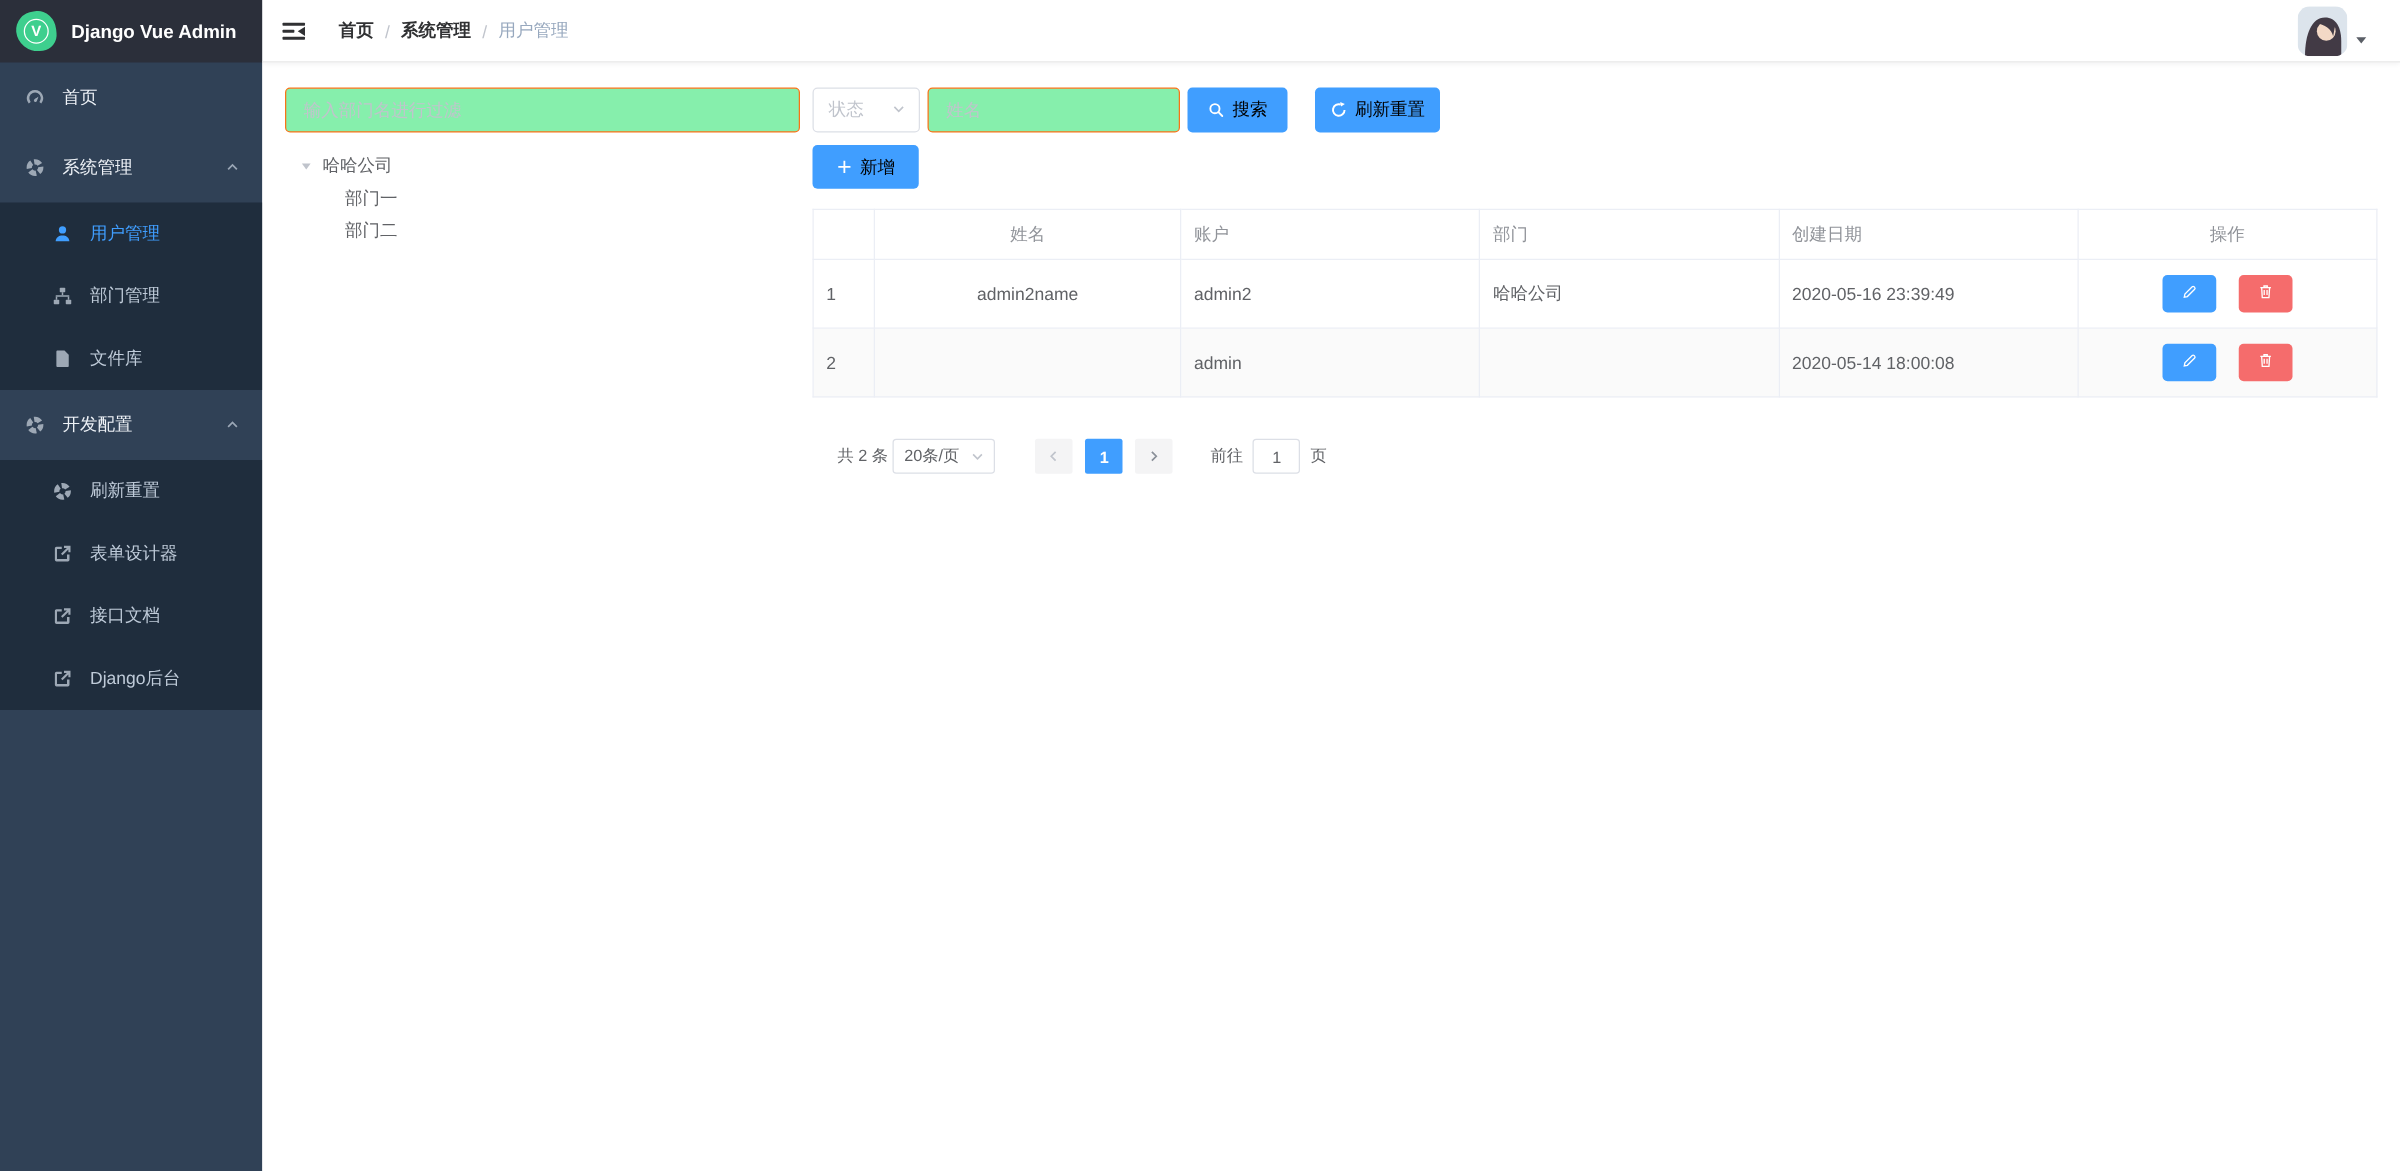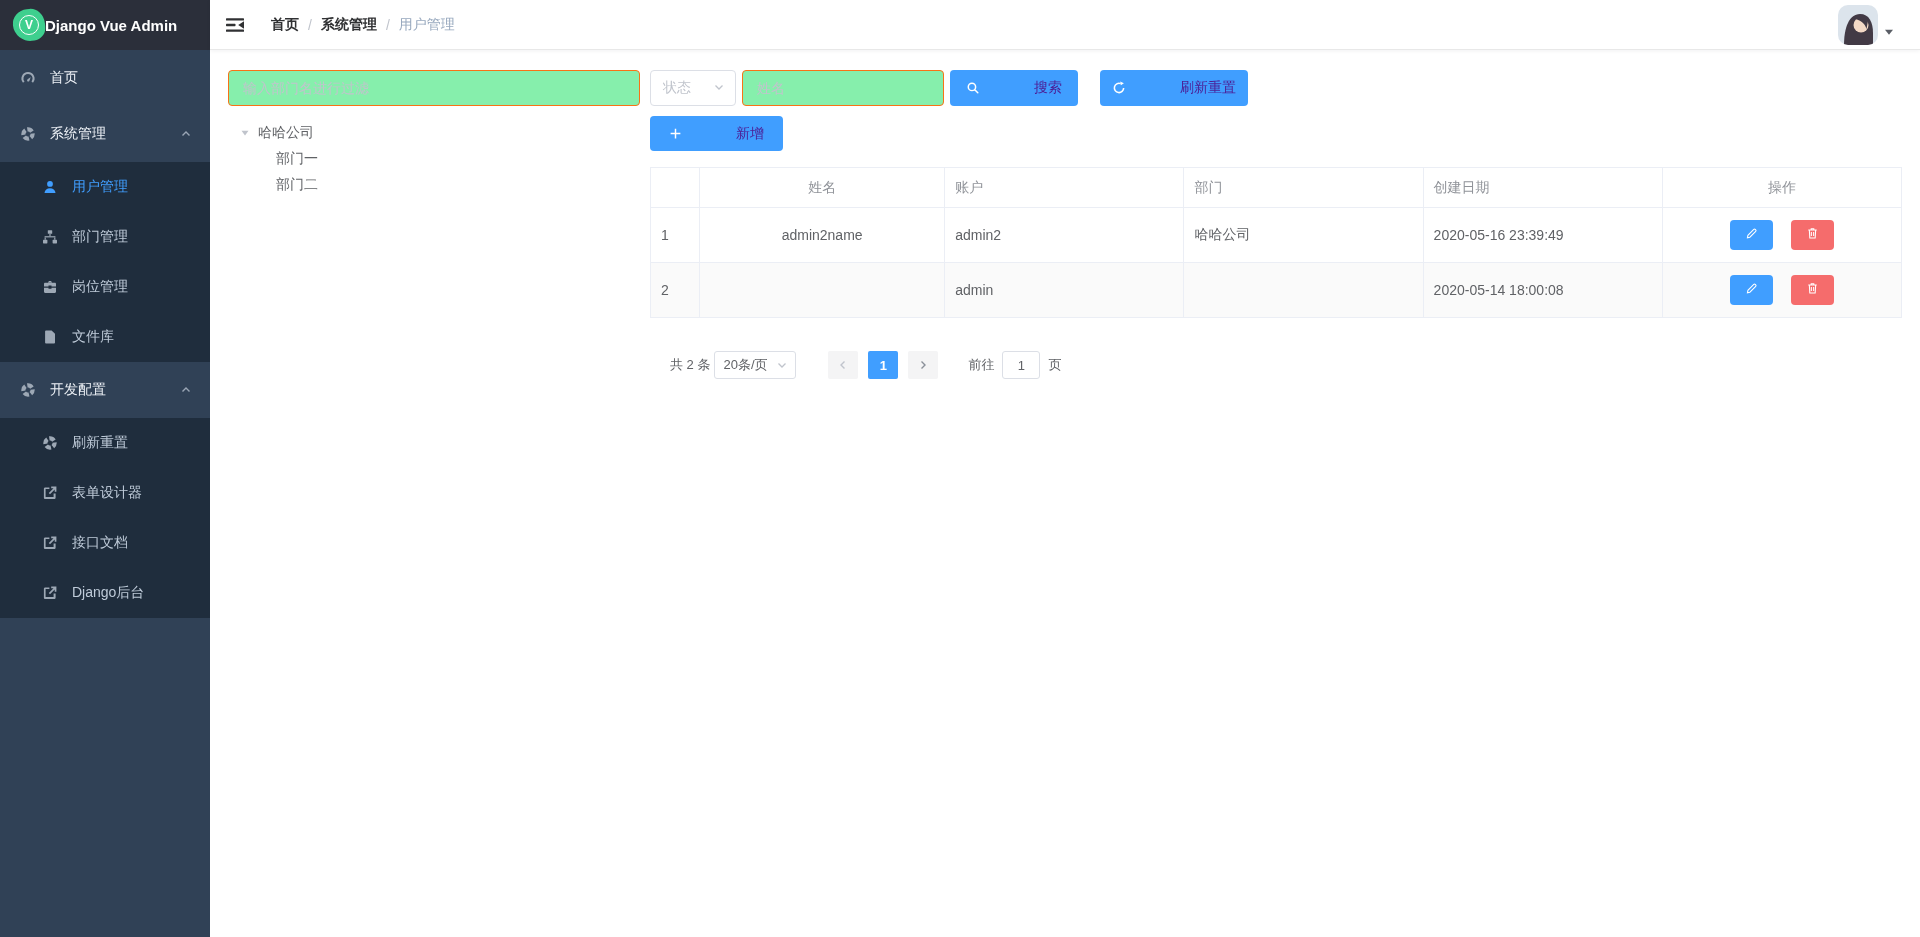--- a/index.html
+++ b/index.html
@@ -20,21 +20,21 @@
     border-radius: 50% 46% 40% 56% / 48% 52% 42% 56%;
     transform: rotate(-6deg);
     display: flex; align-items: center; justify-content: center;
     flex-shrink: 0;
   }
   .logo-mark .ring {
     width: 20px; height: 20px; border: 1.6px solid #fff; border-radius: 50%;
     display: flex; align-items: center; justify-content: center;
     color: #fff; font-weight: bold; font-size: 12px; transform: rotate(6deg);
   }
-  .logo-title { color: #fff; font-weight: bold; font-size: 15px; margin-left: 0; white-space: nowrap; }
+  .logo-title { color: #fff; font-weight: bold; font-size: 15px; margin-left: 12px; white-space: nowrap; }
 
   .menu { flex: 1; }
   .menu-item { display: flex; align-items: center; position: relative; cursor: pointer; }
   .menu-item.top { height: 56px; padding-left: 20px; }
   .menu-item.sub { height: 50px; padding-left: 42px; }
   .submenu-block { background: #1f2d3d; }
   .mi-icon { width: 16px; height: 16px; color: #9da8b5; margin-right: 14px; flex-shrink: 0; display: inline-flex; }
   .mi-icon svg { width: 16px; height: 16px; }
   .menu-item.top .mi-label { color: #eef2f7; }
   .menu-item.sub .mi-label { color: #bfcbd9; }
@@ -72,21 +72,21 @@
   .tree-node.child { padding-left: 48px; }
 
   .form-row { display: flex; }
   .select-box {
     height: 36px; border: 1px solid #dcdfe6; border-radius: 4px; background: #fff;
     display: flex; align-items: center; justify-content: space-between;
     padding: 0 10px 0 12px; color: #c0c4cc; cursor: pointer;
   }
   .status-select { width: 86px; }
   .name-input { width: 202px; margin-left: 6px; }
-  .btn { border: none; border-radius: 4px; color: #4c1d95; font-size: 14px; font-family: inherit; display: inline-flex; align-items: center; justify-content: center; cursor: pointer; gap: 48px; }
+  .btn { border: none; border-radius: 4px; color: #000000; font-size: 14px; font-family: inherit; display: inline-flex; align-items: center; justify-content: center; cursor: pointer; }
   .btn .b-icon { display: inline-flex; margin-right: 6px; }
   .btn-primary { background: #409EFF; }
   .search-btn { height: 36px; padding: 0 16px; margin-left: 6px; }
   .reset-btn { height: 36px; padding: 0 12px; margin-left: 22px; }
   .add-btn { height: 35px; padding: 0 19px; margin-top: 10px; }
 
   
   table.data-table { width: 100%; margin-top: 16px; border-collapse: collapse; table-layout: fixed; }
   .data-table th, .data-table td { border: 1px solid #ebeef5; font-weight: 400; }
   .data-table th { height: 40px; color: #909399; font-size: 14px; padding: 0 10px; text-align: left; }
@@ -162,29 +162,20 @@
             <svg viewBox="0 0 16 16" fill="currentColor">
                 <rect x="5.8" y="1.2" width="4.4" height="3.6" rx=".6"></rect>
                 <rect x="1" y="10.8" width="4.4" height="3.6" rx=".6"></rect>
                 <rect x="10.6" y="10.8" width="4.4" height="3.6" rx=".6"></rect>
                 <path d="M7.4 4.8h1.2v2.4H7.4z"></path>
                 <path d="M2.6 7.2h10.8v1.2H2.6z"></path>
                 <path d="M2.6 8.4h1.2v2.4H2.6zM12.2 8.4h1.2v2.4h-1.2z"></path>
               </svg>
           </span>
           <span class="mi-label">部门管理</span>
-        </div>
-        <div class="menu-item sub">
-          <span class="mi-icon">
-            <svg viewBox="0 0 16 16" fill="currentColor">
-                <path d="M6.4 3.8v-.7c0-.6.5-1.1 1.1-1.1h1c.6 0 1.1.5 1.1 1.1v.7h3.2c.7 0 1.2.5 1.2 1.2v2.5H9.5v-.9h-3v.9H2V5c0-.7.5-1.2 1.2-1.2zm1.1 0h1v-.6h-1z"></path>
-                <path d="M2 8.7h4.5v1h3v-1H14v4.1c0 .7-.5 1.2-1.2 1.2H3.2c-.7 0-1.2-.5-1.2-1.2z"></path>
-              </svg>
-          </span>
-          <span class="mi-label">岗位管理</span>
         </div>
         <div class="menu-item sub">
           <span class="mi-icon">
             <svg viewBox="0 0 16 16" fill="currentColor">
                 <path d="M4 1.4h5.6L13 4.8v9c0 .5-.4.8-.9.8H4c-.5 0-.9-.4-.9-.8V2.2c0-.4.4-.8.9-.8z"></path>
               </svg>
           </span>
           <span class="mi-label">文件库</span>
         </div>
       </div>

